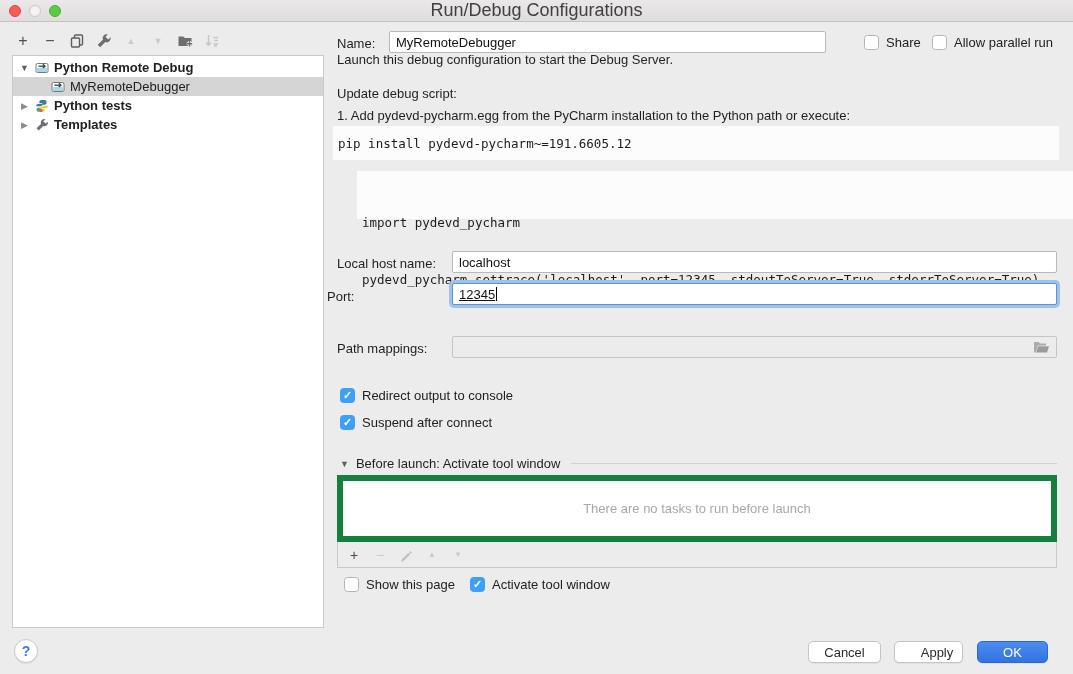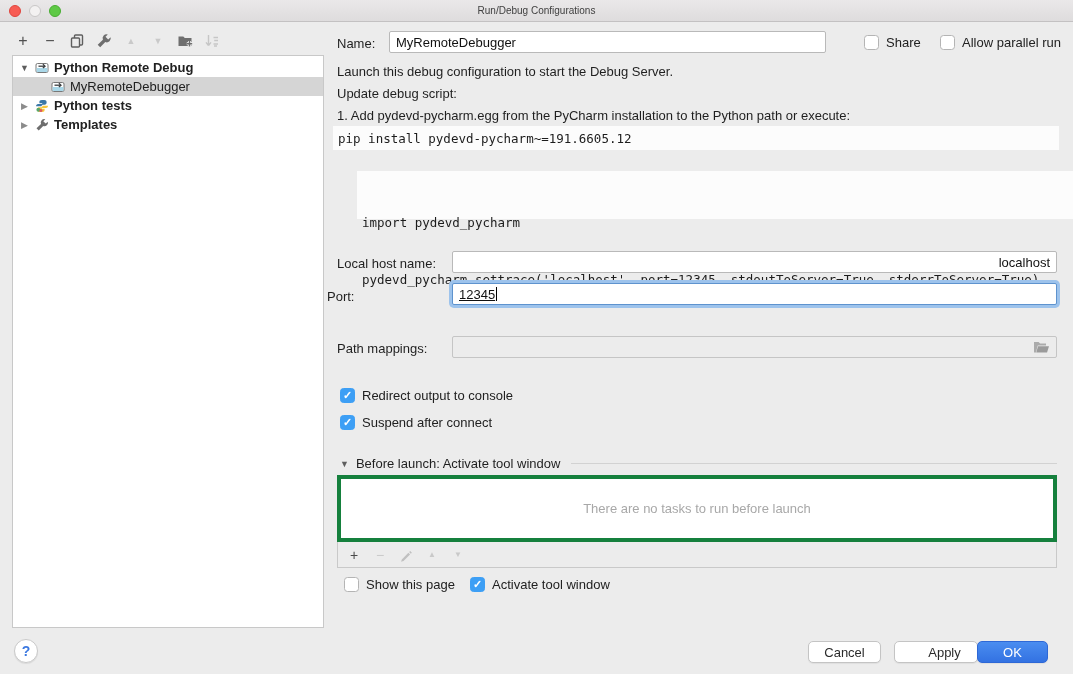--- a/index.html
+++ b/index.html
@@ -4,21 +4,21 @@
 <style>
   * { box-sizing: border-box; margin: 0; padding: 0; }
   html,body { width:1073px; height:674px; }
   body { font-family: "Liberation Sans", sans-serif; font-size:13px; color:#212121; }
   .window { position:relative; width:1073px; height:674px; background:#ECECEC; overflow:hidden; }
 
   
   .titlebar { position:absolute; left:0; top:0; width:100%; height:22px;
     background:linear-gradient(#EAE8E9,#DEDCDD); border-bottom:1px solid #C3C1C2;
     display:flex; align-items:center; justify-content:center; }
-  .title-text { font-size:10px; color:#404040; }
+  .title-text { font-size:18px; color:#404040; }
   .traffic { position:absolute; left:9px; top:5px; display:flex; gap:8px; }
   .tl { width:12px; height:12px; border-radius:50%; }
   .tl-red   { background:#F75C54; border:1px solid #E0453E; }
   .tl-gray  { background:#F3F1F1; border:1px solid #C9C7C7; }
   .tl-green { background:#5FC946; border:1px solid #48AD32; }
 
   
   .lp-toolbar { position:absolute; left:15px; top:29px; height:24px; display:flex; align-items:center; gap:11px; }
   .tb-icon { width:16px; height:16px; display:flex; align-items:center; justify-content:center;
     font-size:16px; color:#4F4F4F; line-height:16px; }
@@ -56,21 +56,21 @@
 
   .cb { display:flex; align-items:center; gap:7px; cursor:default; }
   .cb-box { width:15px; height:15px; border:1px solid #B4B4B4; border-radius:3.5px; background:#FFFFFF;
     display:flex; align-items:center; justify-content:center; font-size:11px; color:transparent; flex:0 0 15px;}
   .cb.checked .cb-box { background:#3D9FF5; border-color:#3D9FF5; color:#FFFFFF; font-weight:bold; }
 
   .before-row { display:flex; align-items:center; gap:7px; }
   .before-row .arrow { font-size:9px; color:#5E5E5E; }
   .before-row .rule { flex:1; border-top:1px solid #D2D2D2; margin-left:4px; }
 
-  .tasks-panel { background:#FFFFFF; border:4px solid #15803d;
+  .tasks-panel { background:#FFFFFF; border:6px solid #15803d;
     display:flex; align-items:center; justify-content:center; }
   .no-tasks { color:#A8A8A8; }
   .tasks-toolbar { background:#ECECEC; border:1px solid #C9C9C9; border-top:none;
     display:flex; align-items:center; gap:12px; padding-left:9px; }
   .tt-icon { width:14px; height:14px; display:flex; align-items:center; justify-content:center;
     font-size:14px; color:#4A4A4A; }
   .tt-icon.small { font-size:8px; }
 
   
   .help-btn { position:absolute; left:14px; top:639px; width:24px; height:24px; border-radius:50%;
@@ -164,38 +164,38 @@
       <span class="tree-label">Templates</span>
     </div>
   </div>
 
   <span class="abs lbl" style="left:337px; top:36px;">Name:</span>
   <input class="abs text-field" style="left: 389px; top: 31px; width: 437px;" value="MyRemoteDebugger">
   <label class="cb abs" style="left:864px; top:35px;">
     <span class="cb-box"></span>
     <span>Share</span>
   </label>
-  <label class="cb abs" style="left:932px; top:35px;margin-left:8px;">
+  <label class="cb abs" style="left:932px; top:35px;">
     <span class="cb-box"></span>
     <span>Allow parallel run</span>
   </label>
 
-  <span class="abs lbl" style="left:337px; top:64px;">Launch this debug configuration to start the Debug Server.</span>
+  <span class="abs lbl" style="left:337px; top:52px;">Launch this debug configuration to start the Debug Server.</span>
   <span class="abs lbl" style="left:337px; top:86px;">Update debug script:</span>
   <span class="abs lbl" style="left:337px; top:108px;">1. Add pydevd-pycharm.egg from the PyCharm installation to the Python path or execute:</span>
-  <div class="abs codebar" style="left:333px; top:126px; width:726px; height:24px;">
+  <div class="abs codebar" style="left:333px; top:126px; width:726px; height:34px;">
     <span>pip install pydevd-pycharm~=191.6605.12</span>
   </div>
   <div class="abs codeblock" style="left:333px; top:171px; width:726px; height:48px;margin-left:24px;">
     <div>import pydevd_pycharm</div>
     <div>pydevd_pycharm.settrace('localhost', port=12345, stdoutToServer=True, stderrToServer=True)</div>
   </div>
 
   <span class="abs lbl" style="left:337px; top:256px;">Local host name:</span>
-  <input class="abs text-field" style="left: 452px; top: 251px; width: 605px; text-align: right;" value="localhost">
+  <input class="abs text-field" style="left: 452px; top: 251px; width: 605px;" value="localhost">
   <span class="abs lbl" style="left:327px; top:289px;">Port:</span>
   <div class="abs text-field focused" style="left:452px; top:283px; width:605px;">
     <span>12345</span>
     <span class="caret"></span>
   </div>
 
   <span class="abs lbl" style="left:337px; top:341px;">Path mappings:</span>
   <div class="abs ghost-field" style="left:452px; top:336px; width:605px;">
     <svg width="18" height="14" viewBox="0 0 18 14">
         <path d="M1 12.5V2h4.6l1.5 1.5H13v2H4.8L2.9 12.5z" fill="#ABABAB"></path>
@@ -238,16 +238,16 @@
   </label>
   <label class="cb checked abs" style="left:470px; top:577px;">
     <span class="cb-box">✓</span>
     <span>Activate tool window</span>
   </label>
 
   <div class="help-btn">
     <span>?</span>
   </div>
   <button class="btn" style="left:808px; width:73px;">Cancel</button>
-  <button class="btn" style="left:894px; width:84px;padding-left:17px;">Apply</button>
+  <button class="btn" style="left:894px; width:69px;padding-left:17px;">Apply</button>
   <button class="btn btn-ok" style="left:977px; width:71px;">OK</button>
 
 </div>
 
 </body></html>

